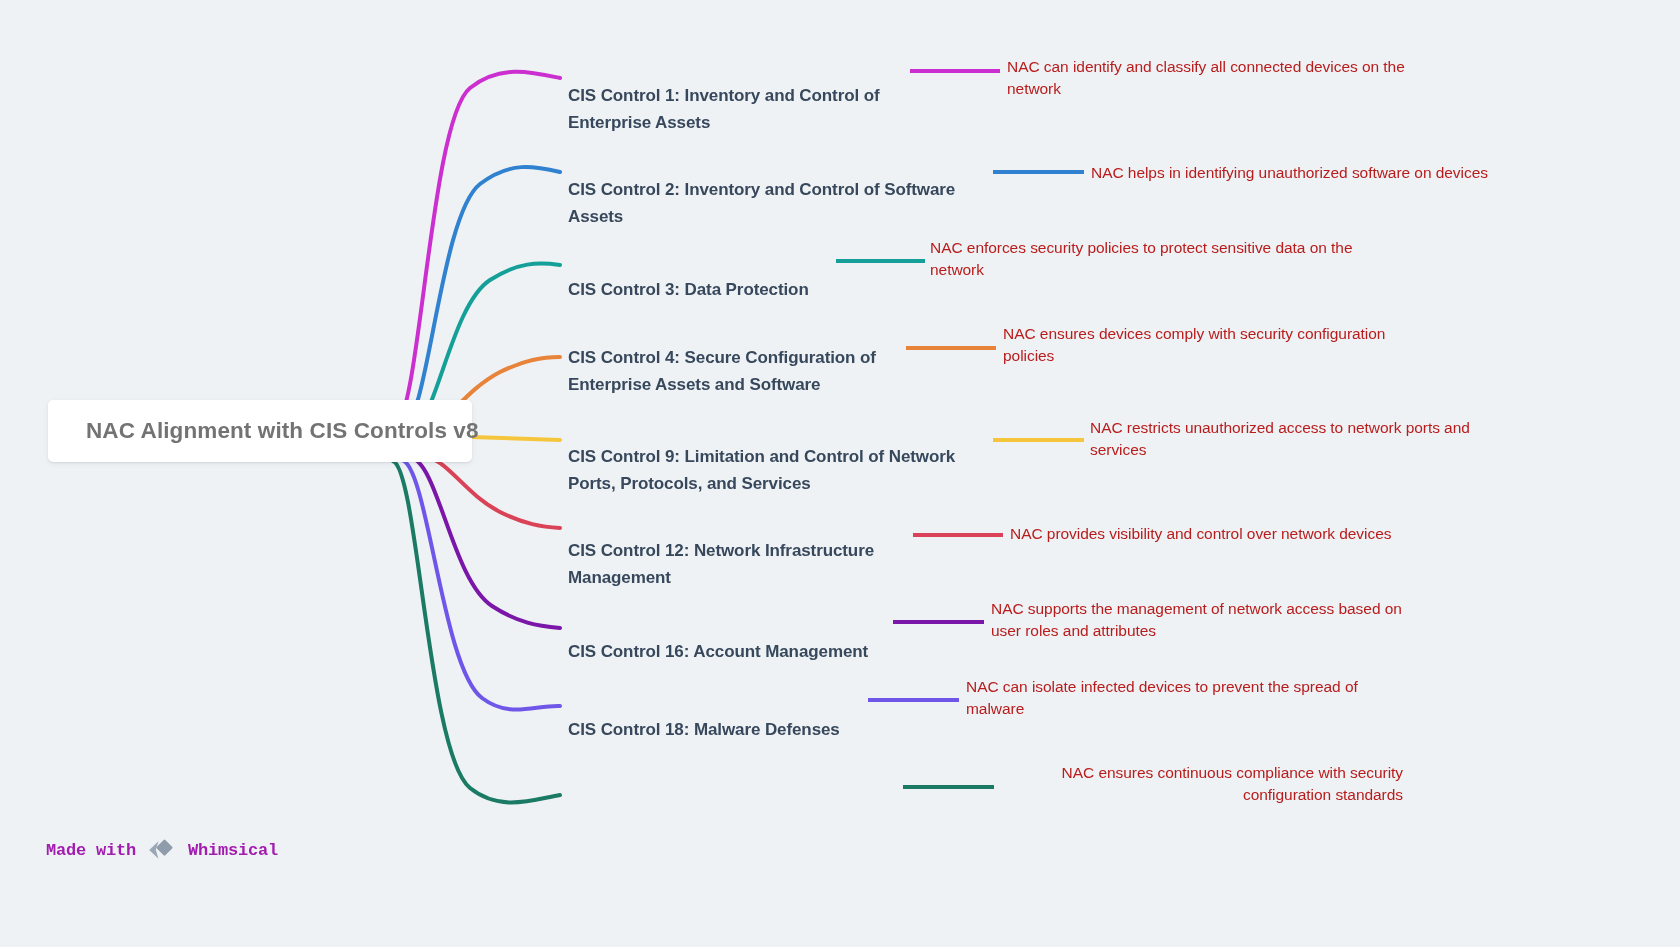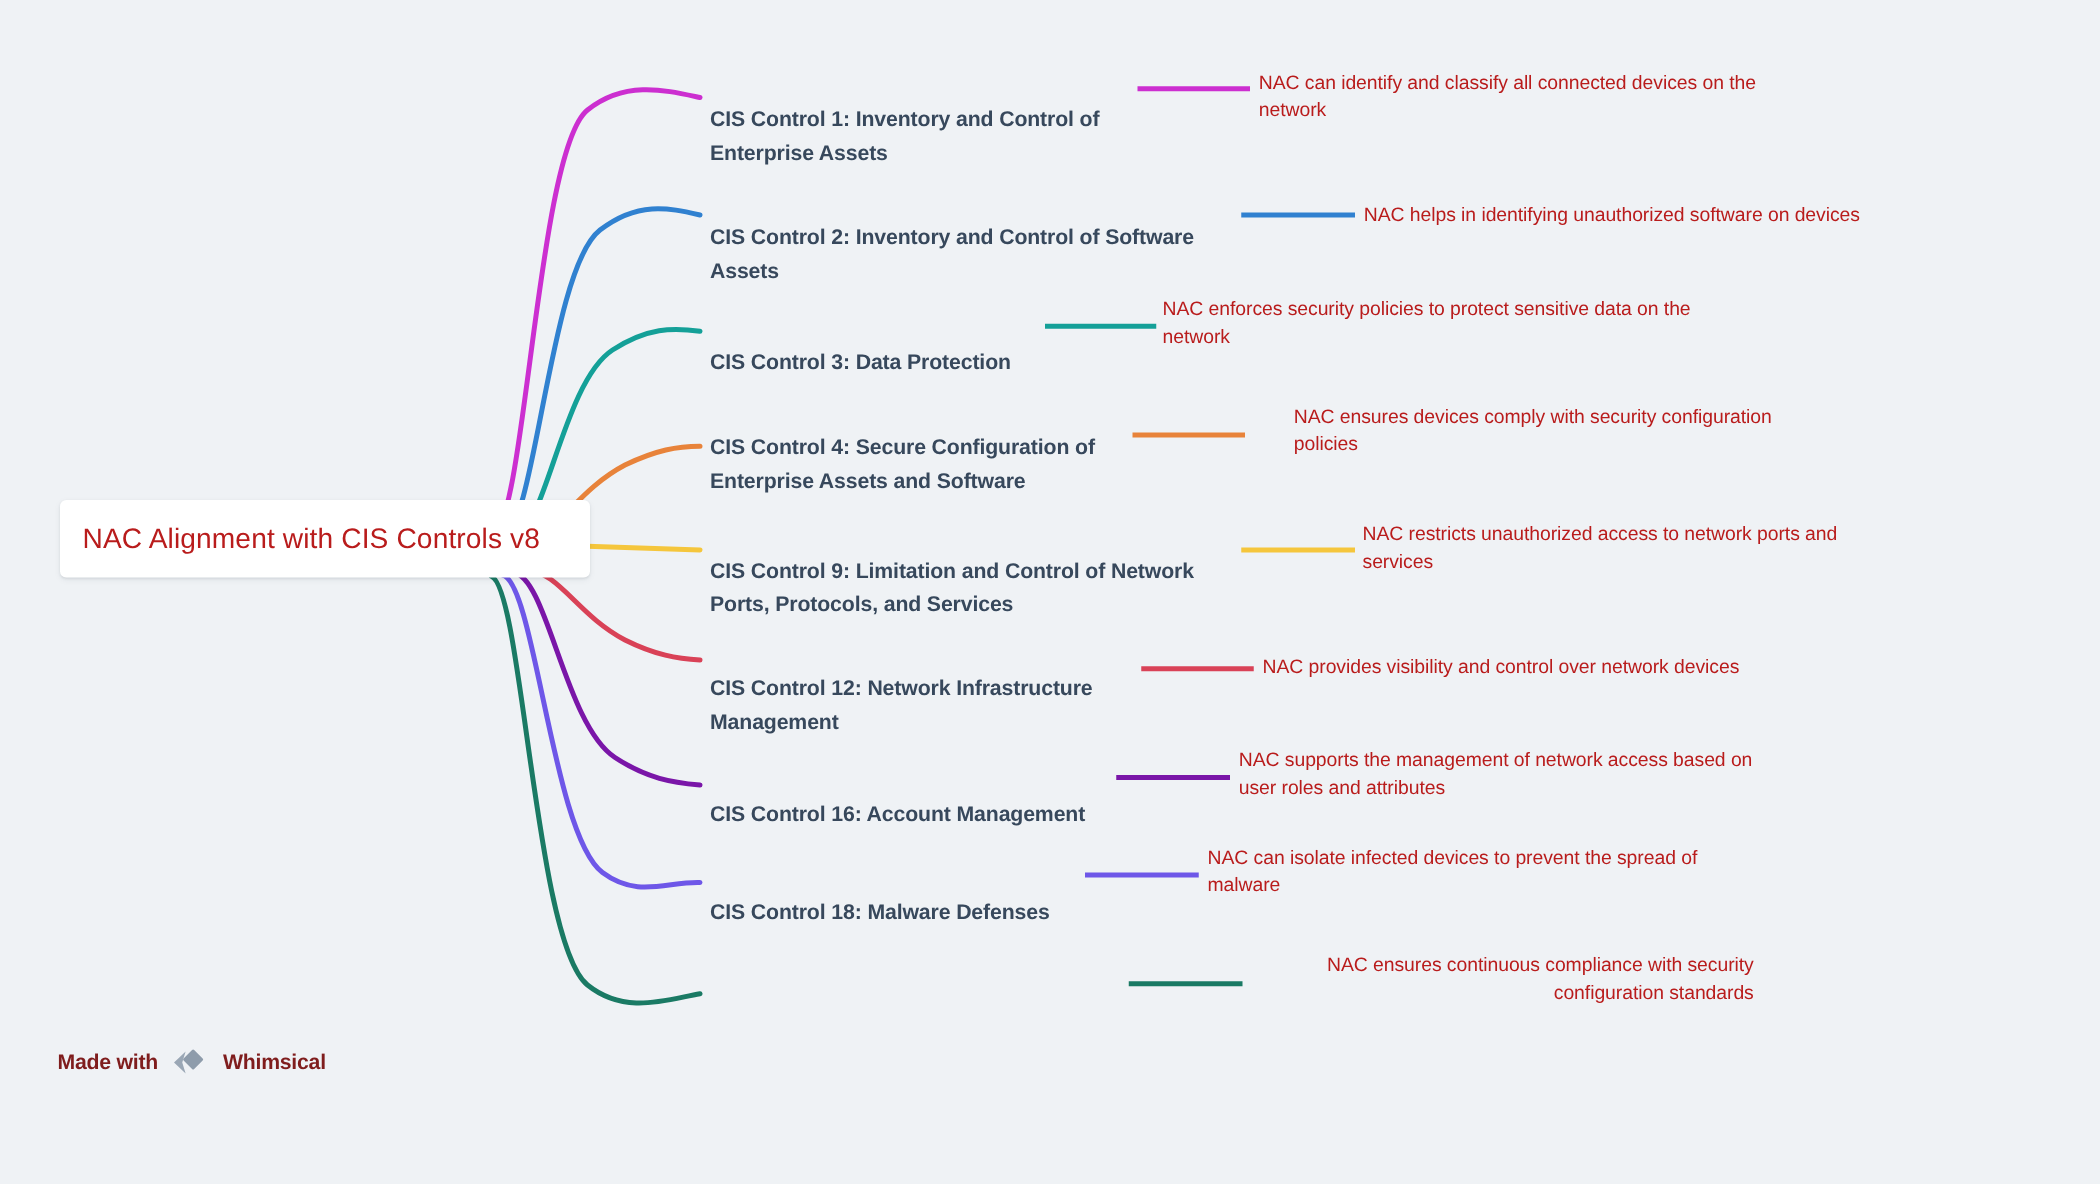--- a/index.html
+++ b/index.html
@@ -30,24 +30,25 @@
     height: 62px;
     background: #ffffff;
     border-radius: 5px;
     box-shadow: 0 1px 2px rgba(35,45,60,0.10), 0 2px 6px rgba(35,45,60,0.06);
     display: flex;
     align-items: center;
     padding: 0 18px;
   }
   .root-label {
     font-size: 22.5px;
-    color: #b91c1c;
-    font-weight: 400;
+    color: #737373;
+    font-weight: 700;
     letter-spacing: 0.1px;
     white-space: nowrap;
+    margin-left: 20px;
   }
   .topic {
     position: absolute;
     left: 568px;
     width: 430px;
     font-size: 17px;
     font-weight: bold;
     color: #37485c;
     line-height: 27px;
     letter-spacing: -0.1px;
@@ -61,24 +62,25 @@
     line-height: 22px;
     letter-spacing: -0.05px;
   }
   .watermark {
     position: absolute;
     left: 46px;
     top: 838px;
     display: flex;
     align-items: center;
     gap: 9px;
-    color: #7f1d1d;
+    color: #a21caf;
     font-size: 17px;
     font-weight: bold;
     letter-spacing: -0.2px;
+    font-family: Liberation Mono, monospace;
   }
   .wm-logo { display: block; }
 </style>
 </head>
 <body>
 
 <div id="canvas">
 
   <svg id="wires" viewBox="0 0 1680 947">
 
@@ -114,21 +116,21 @@
   <div class="topic" style="top:52px; width:370px;">CIS Control 1: Inventory and Control of Enterprise Assets</div>
   <div class="desc" style="left:1007px; top:56px; width:440px;">NAC can identify and classify all connected devices on the network</div>
 
   <div class="topic" style="top:146px; width:430px;">CIS Control 2: Inventory and Control of Software Assets</div>
   <div class="desc" style="left:1091px; top:162px; width:470px;">NAC helps in identifying unauthorized software on devices</div>
 
   <div class="topic" style="top:246px; width:280px;">CIS Control 3: Data Protection</div>
   <div class="desc" style="left:930px; top:237px; width:440px;">NAC enforces security policies to protect sensitive data on the network</div>
 
   <div class="topic" style="top:314px; width:350px;">CIS Control 4: Secure Configuration of Enterprise Assets and Software</div>
-  <div class="desc" style="left:1003px; top:323px; width:425px;margin-left:32px;">NAC ensures devices comply with security configuration policies</div>
+  <div class="desc" style="left:1003px; top:323px; width:425px;">NAC ensures devices comply with security configuration policies</div>
 
   <div class="topic" style="top:413px; width:430px;">CIS Control 9: Limitation and Control of Network Ports, Protocols, and Services</div>
   <div class="desc" style="left:1090px; top:417px; width:425px;">NAC restricts unauthorized access to network ports and services</div>
 
   <div class="topic" style="top:507px; width:350px;">CIS Control 12: Network Infrastructure Management</div>
   <div class="desc" style="left:1010px; top:523px; width:450px;">NAC provides visibility and control over network devices</div>
 
   <div class="topic" style="top:608px; width:340px;">CIS Control 16: Account Management</div>
   <div class="desc" style="left:991px; top:598px; width:425px;">NAC supports the management of network access based on user roles and attributes</div>
 

